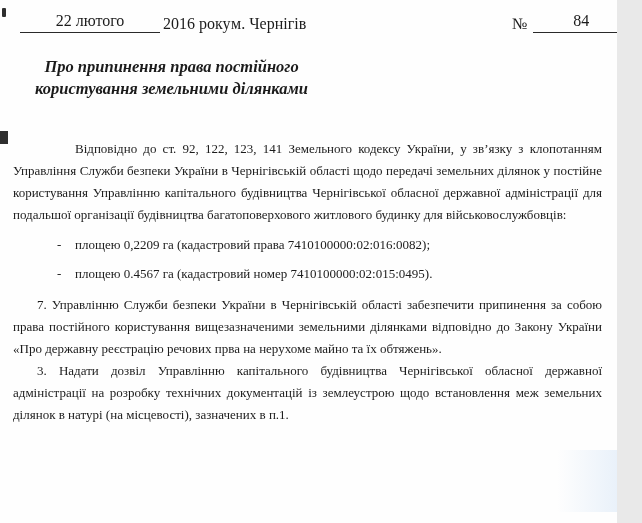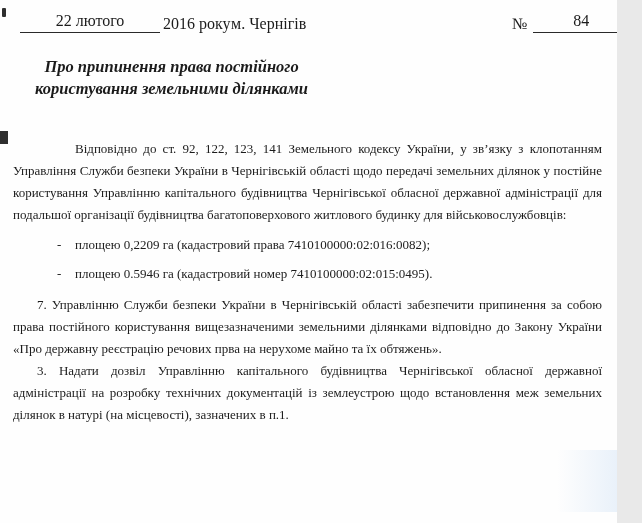--- a/index.html
+++ b/index.html
@@ -99,21 +99,21 @@
     <p class="intro">Відповідно до ст. 92, 122, 123, 141 Земельного кодексу України,  у зв’язку з клопотанням Управління Служби безпеки України в Чернігівській області щодо передачі земельних ділянок у постійне користування Управлінню капітального будівництва Чернігівської обласної державної адміністрації для подальшої організації будівництва багатоповерхового житлового будинку для військовослужбовців:</p>
 
 
     <div class="bullets">
       <div class="bullet-row">
         <span class="bullet-marker">-</span>
         <span>площею 0,2209 га (кадастровий права 7410100000:02:016:0082);</span>
       </div>
       <div class="bullet-row">
         <span class="bullet-marker">-</span>
-        <span>площею 0.5946 га (кадастровий номер 7410100000:02:015:0495).</span>
+        <span>площею 0.4567 га (кадастровий номер 7410100000:02:015:0495).</span>
       </div>
     </div>
 
     <p class="item item-2">7. Управлінню Служби безпеки України в Чернігівській області забезпечити припинення за собою права постійного користування вищезазначеними земельними ділянками відповідно до Закону України «Про державну реєстрацію речових прва на нерухоме майно та їх обтяжень».</p>
 
     <p class="item item-3">3. Надати дозвіл Управлінню капітального будівництва Чернігівської обласної державної адміністрації на розробку технічних документацій із землеустрою щодо встановлення меж земельних ділянок в натурі (на місцевості), зазначених в п.1.</p>
   </div>
 
   <div class="artifact artifact-1"></div>
   <div class="artifact artifact-2"></div>

